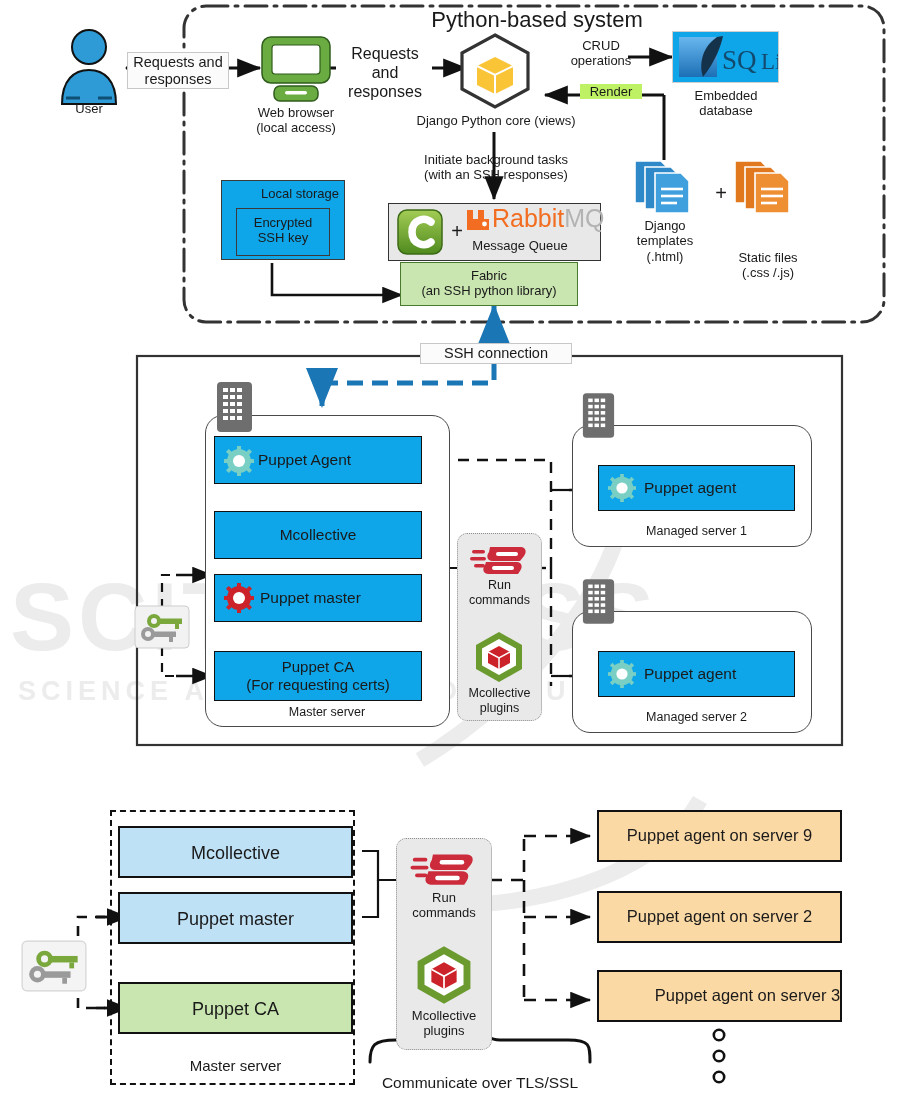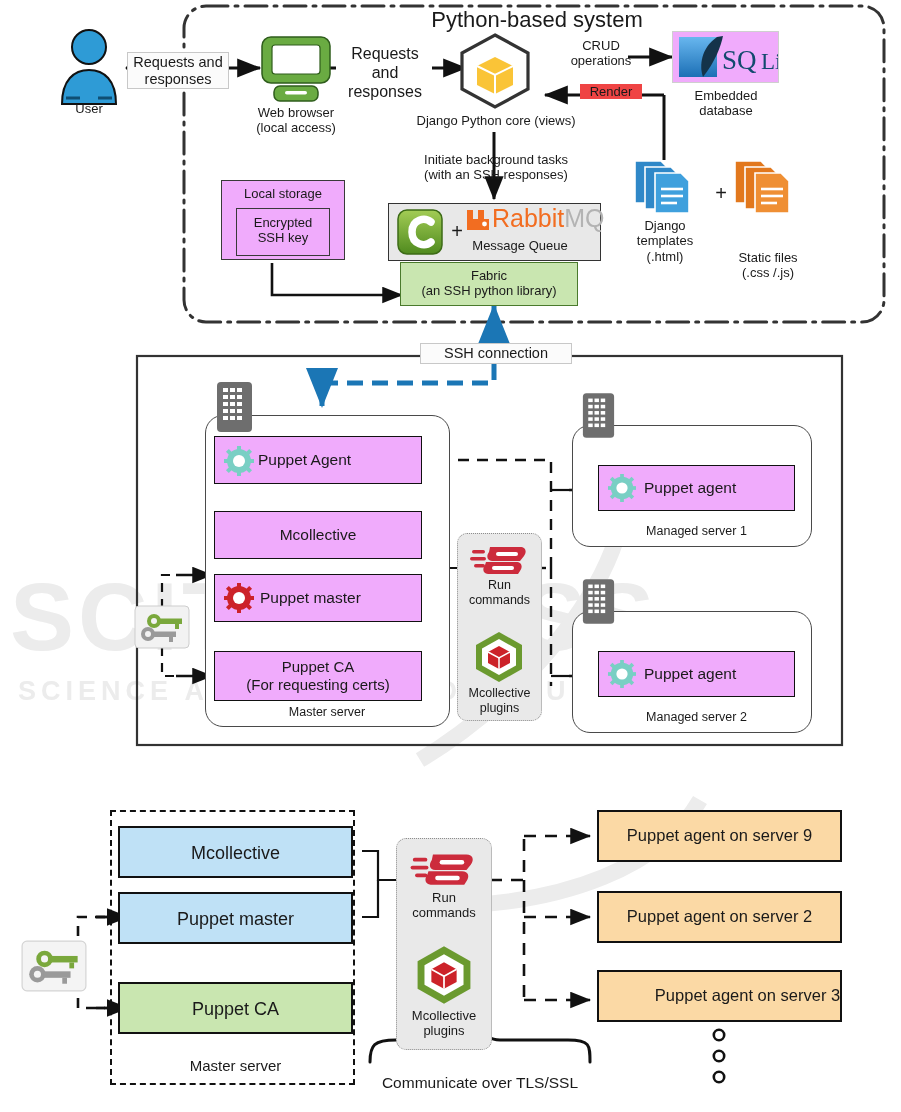--- a/index.html
+++ b/index.html
@@ -4,21 +4,21 @@
 <title>Architecture Diagram</title>
 <style>
   html,body{margin:0;padding:0;background:#ffffff;}
   body{font-family:"Liberation Sans","DejaVu Sans",sans-serif;color:#1a1a1a;}
   #stage{position:relative;width:901px;height:1112px;overflow:hidden;background:#fff;}
   .abs{position:absolute;}
   .lbl{position:absolute;font-size:16px;line-height:1.18;text-align:center;color:#1a1a1a;white-space:pre-line;}
   .lbl.sm{font-size:13px;}
   .lbl.xs{font-size:12.5px;}
   .rounded-card{position:absolute;box-sizing:border-box;border:1.6px solid #4a4a4a;border-radius:18px;background:#fff;}
-  .plainbox{position:absolute;box-sizing:border-box;border:1.5px solid #3a3a3a;background:#f0abfc;}
+  .plainbox{position:absolute;box-sizing:border-box;border:1.5px solid #3a3a3a;background:#0ea5e9;}
   .labelchip{position:absolute;background:#fbfbfb;border:1px solid #c8c8c8;font-size:14.5px;
              padding:1px 5px;text-align:center;line-height:1.15;}
   .svgl{position:absolute;left:0;top:0;width:901px;height:1112px;pointer-events:none;}
   .wm{position:absolute;left:0;top:0;width:901px;height:1112px;pointer-events:none;}
   .icon{position:absolute;}
   .greenfill{background:#c9e6b0;}
   .bluefill{background:#bfe1f6;}
   .orangefill{background:#fbd9a5;}
   .greyfill{background:#e8e8e8;}
   .dashpanel{position:absolute;box-sizing:border-box;background:#e9e9e9;border:1.7px dotted #8d8d8d;border-radius:10px;}
@@ -143,21 +143,21 @@
     <g>
       <polygon points="39,25 57,34 57,53 39,62 21,53 21,34" fill="#fac437"></polygon>
       <polyline points="21,34 39,43 57,34" fill="none" stroke="#fff" stroke-width="2"></polyline>
       <line x1="39" y1="43" x2="39" y2="62" stroke="#fff" stroke-width="2"></line>
     </g>
   </svg>
   <div class="lbl sm" style="left:400px;top:113px;width:192px;">Django Python core (views)</div>
 
   <div class="lbl sm" style="left:553px;top:38px;width:96px;">CRUD
 operations</div>
-  <div class="lbl sm" style="left:580px;top:84px;width:62px;background:#ef4444;">Render</div>
+  <div class="lbl sm" style="left:580px;top:84px;width:62px;background:#bef264;">Render</div>
 
   <div class="plainbox" style="left:672px;top:31px;width:107px;height:52px;border-color:#cfcfcf;">
     <svg width="105" height="50" viewBox="0 0 105 50">
       <defs>
         <linearGradient id="sqg" x1="0" y1="0" x2="0" y2="1">
           <stop offset="0" stop-color="#68b7ef"></stop>
             <stop offset="1" stop-color="#1c6fb5"></stop>
         </linearGradient>
       </defs>
       <path d="M6 5 H44 V45 H6 Z" fill="url(#sqg)"></path>
@@ -166,21 +166,21 @@
       <text x="88" y="37" font-family="Liberation Serif, serif" font-size="23" fill="#134a6e">Lite</text>
     </svg>
   </div>
   <div class="lbl sm" style="left:668px;top:88px;width:116px;">Embedded
 database</div>
 
   <div class="lbl sm" style="left:398px;top:152px;width:196px;">Initiate background tasks
 (with an SSH responses)</div>
 
   <div class="plainbox" style="left:221px;top:180px;width:124px;height:80px;"></div>
-  <div class="lbl sm" style="left:221px;top:186px;width:124px;">Local storage</div>
+  <div class="lbl sm" style="left:221px;top:186px;width:124px;padding-left:17px;">Local storage</div>
   <div class="plainbox" style="left:236px;top:208px;width:94px;height:48px;"></div>
   <div class="lbl sm" style="left:236px;top:215px;width:94px;">Encrypted
 SSH key</div>
 
   <div class="plainbox greyfill" style="left:388px;top:203px;width:213px;height:58px;border-color:#333;"></div>
   <svg class="icon" style="left:396px;top:208px;" width="48" height="48" viewBox="0 0 48 48">
     <defs>
         <linearGradient id="cg" x1="0" y1="0" x2="0" y2="1">
       <stop offset="0" stop-color="#a3cc55"></stop>
           <stop offset="1" stop-color="#4f8a1e"></stop>

